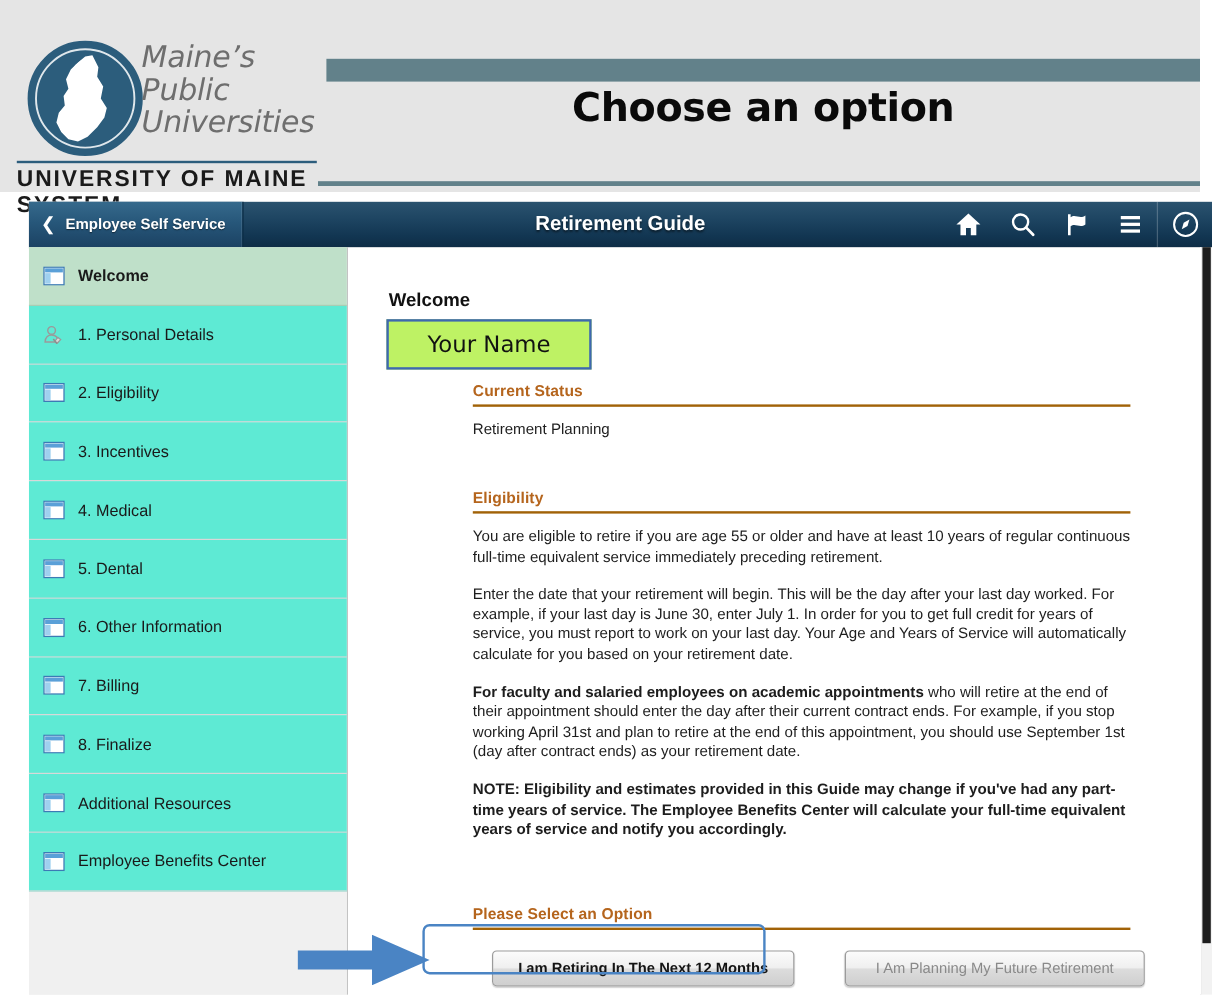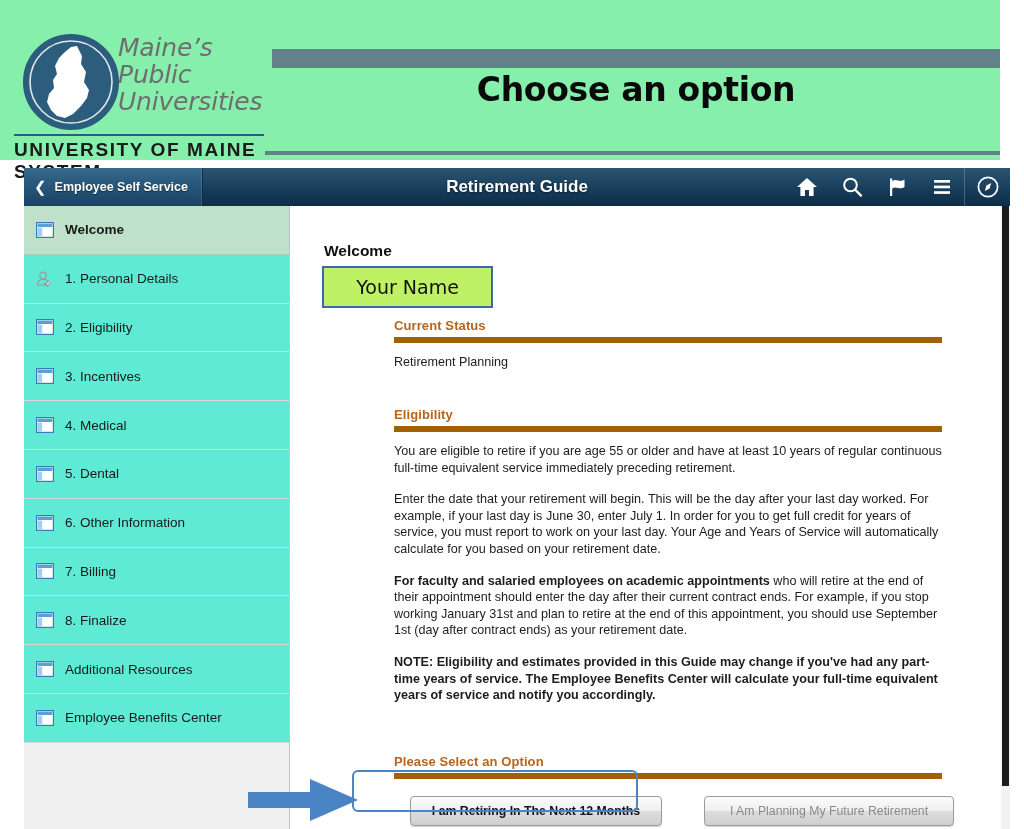--- a/index.html
+++ b/index.html
@@ -11,21 +11,21 @@
     position: relative;
     overflow: hidden;
     font-family: "Liberation Sans", sans-serif;
     -webkit-font-smoothing: antialiased;
   }
 
   
   #slide-header {
     position: absolute;
     left: 0; top: 0; width: 1000px; height: 160px;
-    background: #86efac;
+    background: #e5e5e5;
   }
 
   
   #logo-block {
     position: absolute;
     left: 14px; top: 30px;
     width: 250px; height: 126px;
   }
   #logo-seal {
     position: absolute;
@@ -220,21 +220,21 @@
   .section {
     position: absolute;
     left: 104px;
     width: 548px;
   }
   .section-title {
     font-size: 13px; font-weight: bold;
     color: #b5651d;
     letter-spacing: 0.1px;
     padding-bottom: 4px;
-    border-bottom: 6px solid #a16207;
+    border-bottom: 2px solid #a16207;
   }
   .section-body { padding-top: 11px; }
   .para {
     font-size: 12.6px;
     line-height: 16.6px;
     color: #1d1d1d;
     margin: 0 0 15px 0;
   }
   .para:last-child { margin-bottom: 0; }
   .para b { font-weight: bold; }
@@ -469,21 +469,21 @@
       <div class="section-body">
         <p class="para">Retirement Planning</p>
       </div>
     </div>
 
     <div class="section" id="sec-eligibility">
       <div class="section-title">Eligibility</div>
       <div class="section-body">
         <p class="para">You are eligible to retire if you are age 55 or older and have at least 10 years of regular continuous full-time equivalent service immediately preceding retirement.</p>
         <p class="para">Enter the date that your retirement will begin. This will be the day after your last day worked. For example, if your last day is June 30, enter July 1. In order for you to get full credit for years of service, you must report to work on your last day. Your Age and Years of Service will automatically calculate for you based on your retirement date.</p>
-        <p class="para"><b>For faculty and salaried employees on academic appointments</b><span> who will retire at the end of their appointment should enter the day after their current contract ends. For example, if you stop working January 31st and plan to retire at the end of this appointment, you should use September 1st (day after contract ends) as your retirement date.</span></p>
+        <p class="para"><b>For faculty and salaried employees on academic appointments</b><span> who will retire at the end of their appointment should enter the day after their current contract ends. For example, if you stop working April 31st and plan to retire at the end of this appointment, you should use September 1st (day after contract ends) as your retirement date.</span></p>
         <p class="para bold">NOTE: Eligibility and estimates provided in this Guide may change if you've had any part-time years of service. The Employee Benefits Center will calculate your full-time equivalent years of service and notify you accordingly.</p>
       </div>
     </div>
 
     <div class="section" id="sec-option">
       <div class="section-title">Please Select an Option</div>
       <div id="option-buttons">
         <div class="opt-btn" id="opt-btn-retiring">I am Retiring In The Next 12 Months</div>
         <div class="opt-btn" id="opt-btn-planning">I Am Planning My Future Retirement</div>
       </div>

